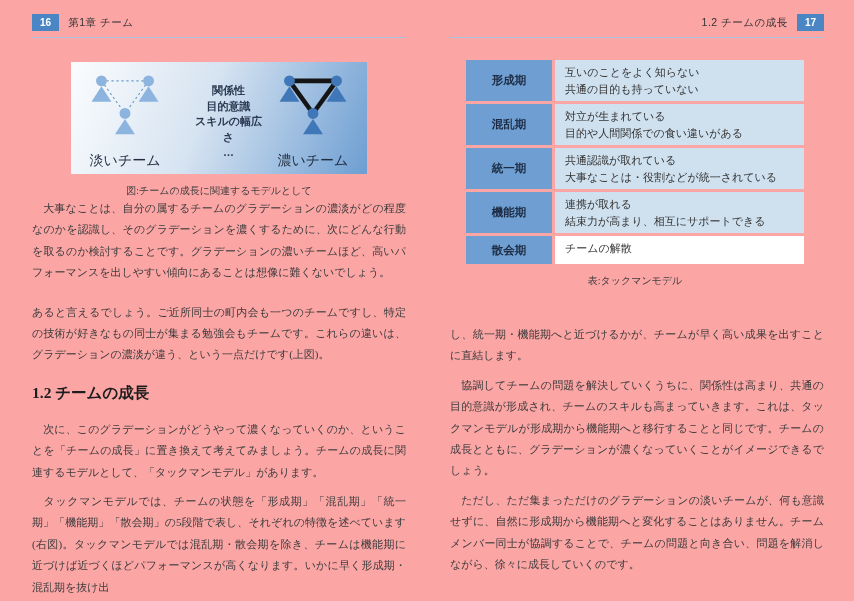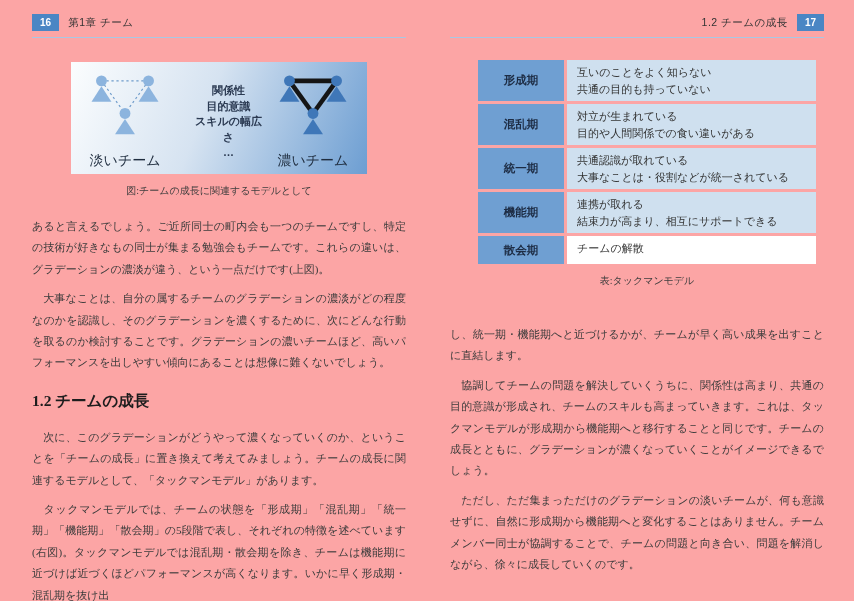--- a/index.html
+++ b/index.html
@@ -50,21 +50,21 @@
     font-family:"Liberation Serif", serif;
   }
   .first-p { margin-top:18px; }
   .first-p-right { margin-top:36px; }
   .section-heading {
     font-size:15.5px; font-weight:bold; color:#1d1d1d;
     margin:17px 0 15px; font-family:"Liberation Serif", serif;
   }
 
   
-  .table-wrap { width:338px; margin:22px 0 0 28px; }
+  .table-wrap { width:338px; margin:22px 0 0 16px; }
   .ttable { display:grid; grid-template-columns:86px 1fr; gap:3px; }
   .stage-cell {
     background:#6f9fd2; color:#1d2c44; font-size:11.5px; font-weight:600;
     display:flex; align-items:center; justify-content:center;
   }
   .desc-cell {
     background:#cfe0ef; color:#333; box-sizing:border-box;
     padding:4px 10px; min-height:41px;
     display:flex; flex-direction:column; 
   }
@@ -139,22 +139,22 @@
                 </g>
             </g>
           </svg>
           <div class="team-label">濃いチーム</div>
         </div>
 
       </div>
       <div class="fig-caption">図:チームの成長に関連するモデルとして</div>
     </div>
 
+    <p class="body-p">　大事なことは、自分の属するチームのグラデーションの濃淡がどの程度なのかを認識し、そのグラデーションを濃くするために、次にどんな行動を取るのか検討することです。グラデーションの濃いチームほど、高いパフォーマンスを出しやすい傾向にあることは想像に難くないでしょう。</p>
     <p class="body-p first-p">あると言えるでしょう。ご近所同士の町内会も一つのチームですし、特定の技術が好きなもの同士が集まる勉強会もチームです。これらの違いは、グラデーションの濃淡が違う、という一点だけです(上図)。</p>
-    <p class="body-p">　大事なことは、自分の属するチームのグラデーションの濃淡がどの程度なのかを認識し、そのグラデーションを濃くするために、次にどんな行動を取るのか検討することです。グラデーションの濃いチームほど、高いパフォーマンスを出しやすい傾向にあることは想像に難くないでしょう。</p>
 
     <h2 class="section-heading">1.2 チームの成長</h2>
 
     <p class="body-p">　次に、このグラデーションがどうやって濃くなっていくのか、ということを「チームの成長」に置き換えて考えてみましょう。チームの成長に関連するモデルとして、「タックマンモデル」があります。</p>
     <p class="body-p">　タックマンモデルでは、チームの状態を「形成期」「混乱期」「統一期」「機能期」「散会期」の5段階で表し、それぞれの特徴を述べています(右図)。タックマンモデルでは混乱期・散会期を除き、チームは機能期に近づけば近づくほどパフォーマンスが高くなります。いかに早く形成期・混乱期を抜け出</p>
   </div>
 
   <div class="page page-right">
     <div class="page-header align-right">
       <span class="header-title">1.2 チームの成長</span>

